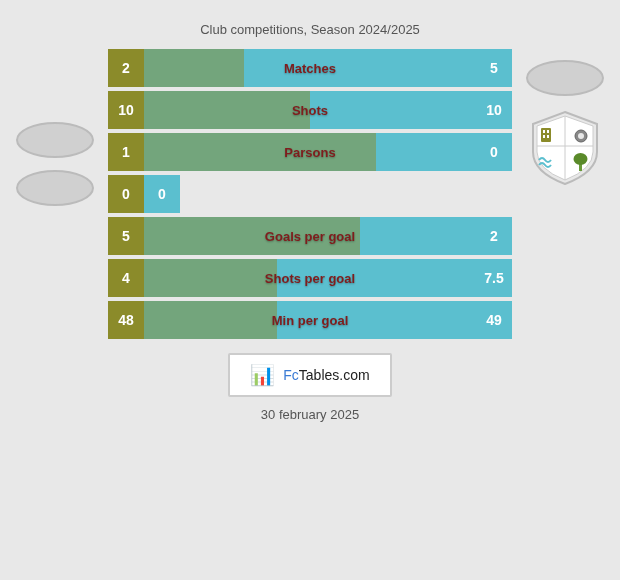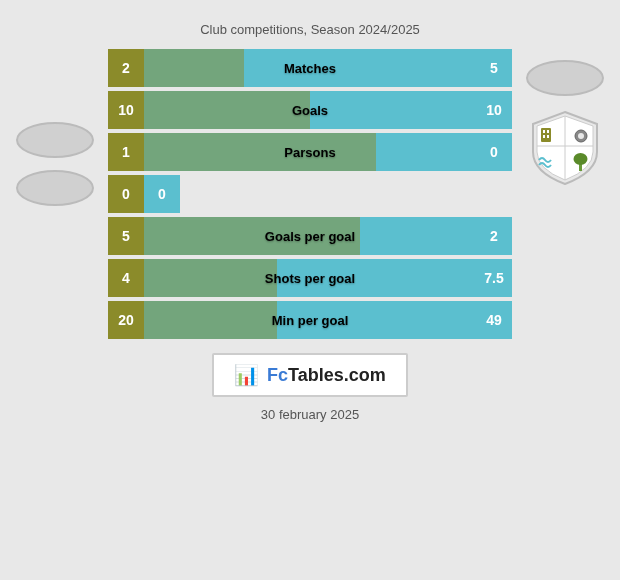--- a/index.html
+++ b/index.html
@@ -108,21 +108,21 @@
       background: #5bbfcf;
       display: flex;
       align-items: center;
       justify-content: center;
       position: relative;
     }
 
     .stat-label {
       font-size: 13px;
       font-weight: bold;
-      color: #000000;
+      color: #7f1d1d;
       text-shadow: 0 1px 2px rgba(0,0,0,0.3);
       z-index: 2;
       position: relative;
     }
 
     .stat-bar-fill-left {
       position: absolute;
       left: 0;
       top: 0;
       height: 100%;
@@ -153,22 +153,22 @@
       gap: 8px;
       border-radius: 2px;
     }
 
     .fctables-logo-icon {
       font-size: 20px;
       color: #3a7bd5;
     }
 
     .fctables-text {
-      font-size: 18px;
-      font-weight: bold;
+      font-size: 14px;
+      font-weight: normal;
       color: #222;
     }
 
     .fctables-text span {
       color: #3a7bd5;
     }
 
     .footer-date {
       margin-top: 10px;
       font-size: 13px;
@@ -200,21 +200,21 @@
       <div class="stat-bar-area">
         <div class="stat-bar-fill-left" style="width: 30%"></div>
         <span class="stat-label">Matches</span>
       </div>
       <div class="stat-right-val">5</div>
     </div>
       <div class="stat-row">
       <div class="stat-left-val">10</div>
       <div class="stat-bar-area">
         <div class="stat-bar-fill-left" style="width: 50%"></div>
-        <span class="stat-label">Goals</span>
+        <span class="stat-label">Shots</span>
       </div>
       <div class="stat-right-val">10</div>
     </div>
       <div class="stat-row">
       <div class="stat-left-val">1</div>
       <div class="stat-bar-area">
         <div class="stat-bar-fill-left" style="width: 70%"></div>
         <span class="stat-label">Parsons</span>
       </div>
       <div class="stat-right-val">0</div>
@@ -233,21 +233,21 @@
     </div>
       <div class="stat-row">
       <div class="stat-left-val">4</div>
       <div class="stat-bar-area">
         <div class="stat-bar-fill-left" style="width: 40%"></div>
         <span class="stat-label">Shots per goal</span>
       </div>
       <div class="stat-right-val">7.5</div>
     </div>
       <div class="stat-row">
-      <div class="stat-left-val">20</div>
+      <div class="stat-left-val">48</div>
       <div class="stat-bar-area">
         <div class="stat-bar-fill-left" style="width: 40%"></div>
         <span class="stat-label">Min per goal</span>
       </div>
       <div class="stat-right-val">49</div>
     </div>
     </div>
 
   <div class="right-badges">
     <div class="badge-oval-right"></div>

